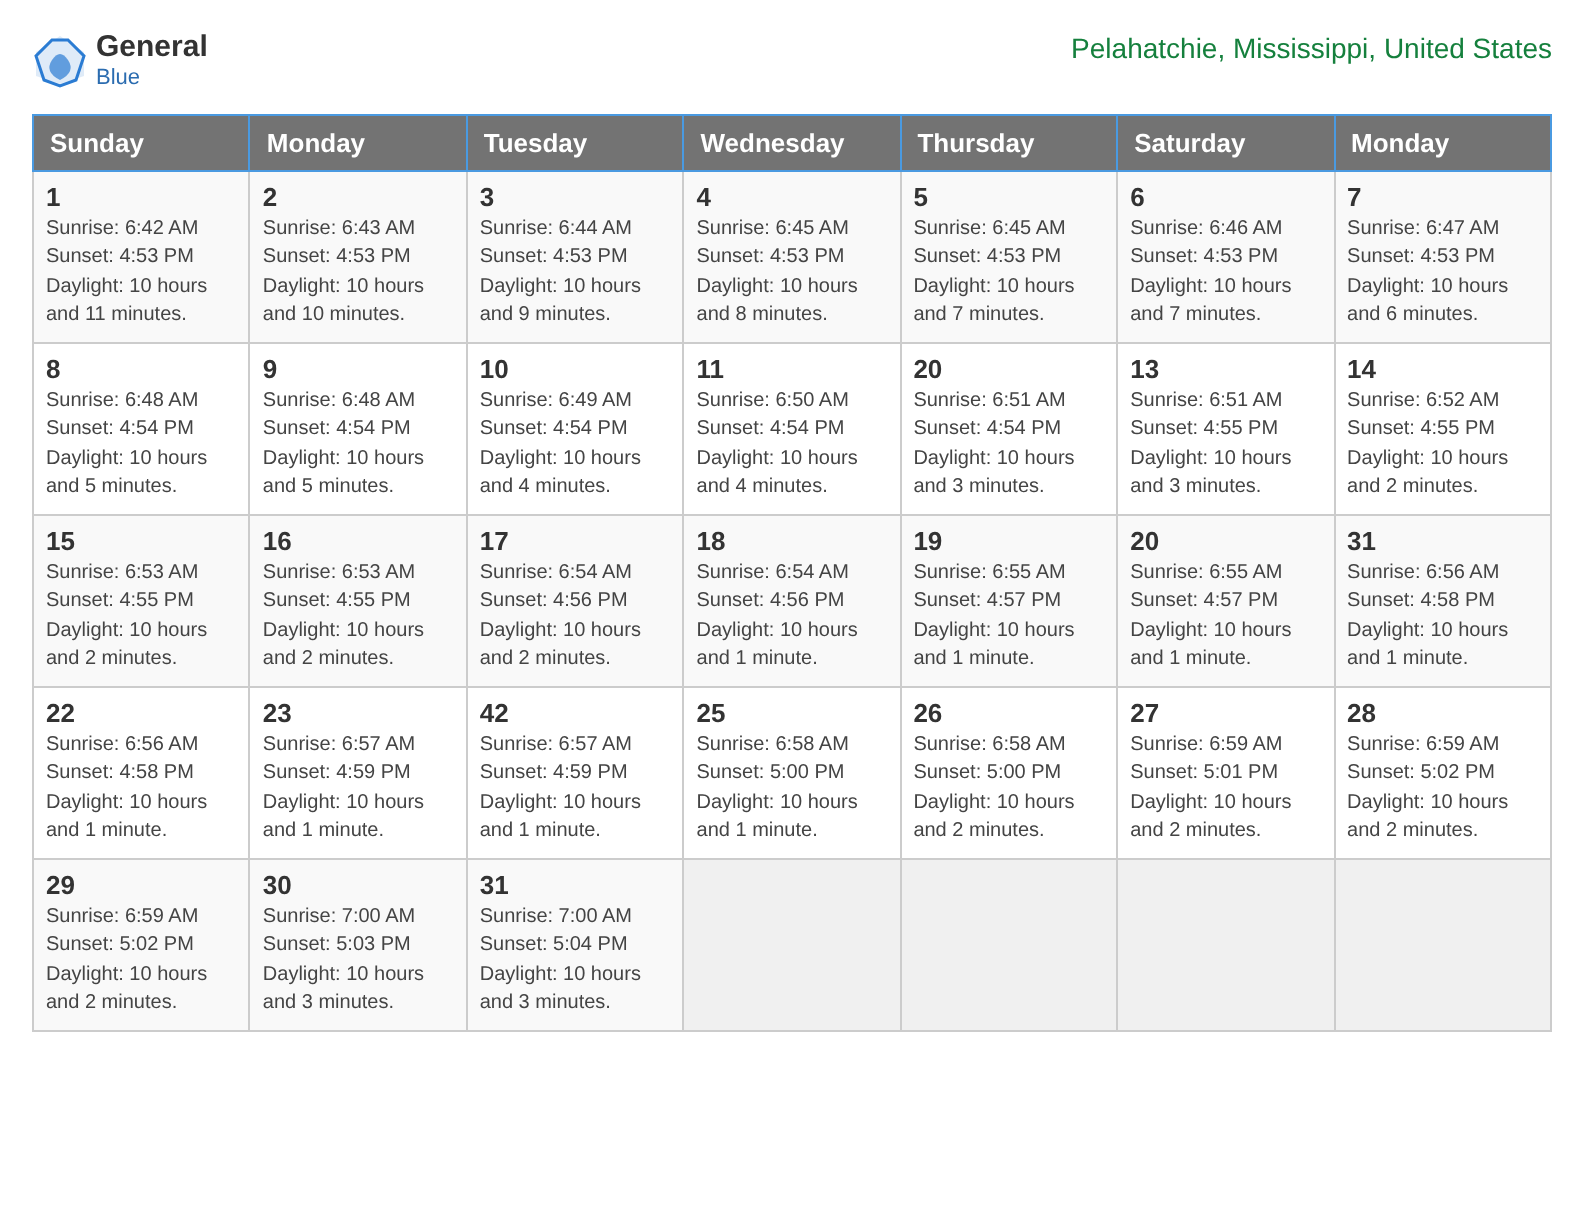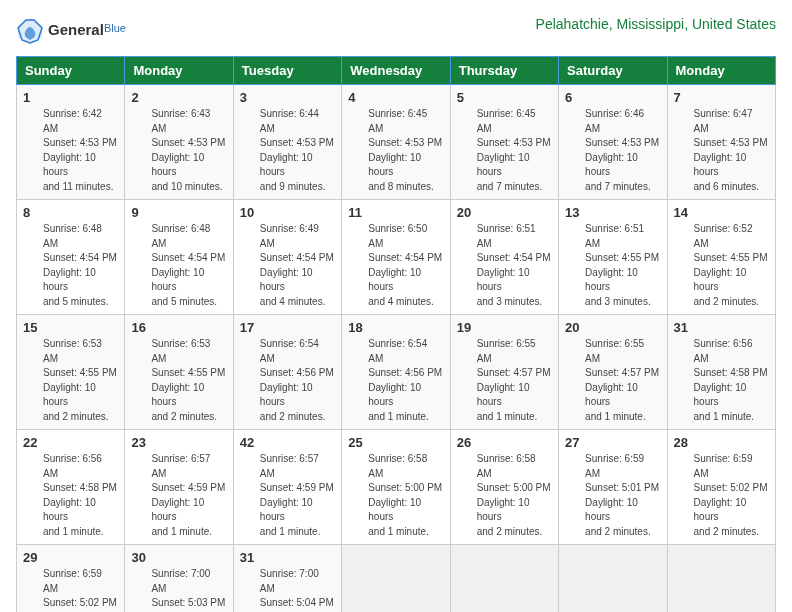--- a/index.html
+++ b/index.html
@@ -15,21 +15,21 @@
       justify-content: space-between;
       align-items: flex-start;
       margin-bottom: 12px;
     }
     .logo {
       display: flex;
       align-items: center;
     }
     .logo-text {
       display: flex;
-      flex-direction: row;
+      flex-direction: column;
       line-height: 1.1;
     }
     .logo-general {
       font-size: 15px;
       font-weight: bold;
       color: #333;
     }
     .logo-blue {
       font-size: 11px;
       font-weight: normal;
@@ -50,21 +50,21 @@
     }
     .location {
       font-size: 14px;
       color: #15803d;
     }
     .calendar {
       width: 100%;
       border-collapse: collapse;
     }
     .calendar th {
-      background: #15803d;
+      background: #737373;
       color: #fff;
       text-align: left;
       padding: 6px 8px;
       font-size: 13px;
       font-weight: bold;
       border: 1px solid #4a9ae1;
     }
     .calendar td {
       vertical-align: top;
       padding: 5px 6px;
@@ -83,21 +83,20 @@
     .day-num {
       font-size: 13px;
       font-weight: bold;
       display: block;
       margin-bottom: 2px;
     }
     .cell-text {
       font-size: 10px;
       line-height: 1.45;
       color: #444;
-      margin-left: 20px;
     }
     .empty {
       background: #f0f0f0 !important;
     }
   </style>
 </head>
 <body>
 
 <div class="header">
   <div class="logo">

